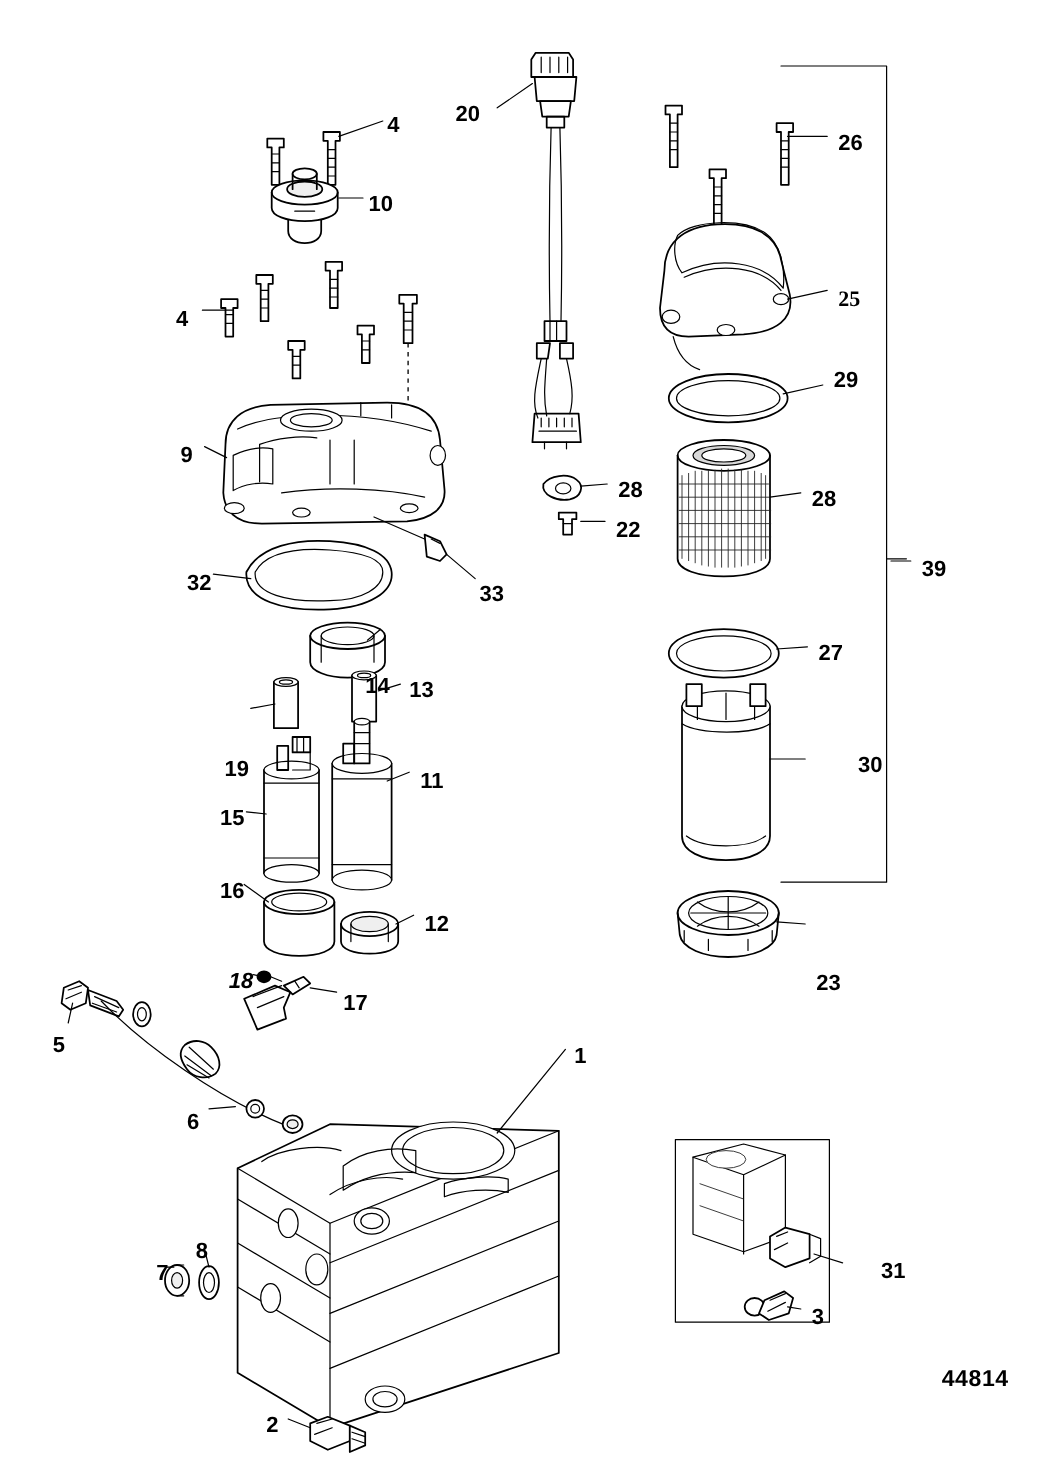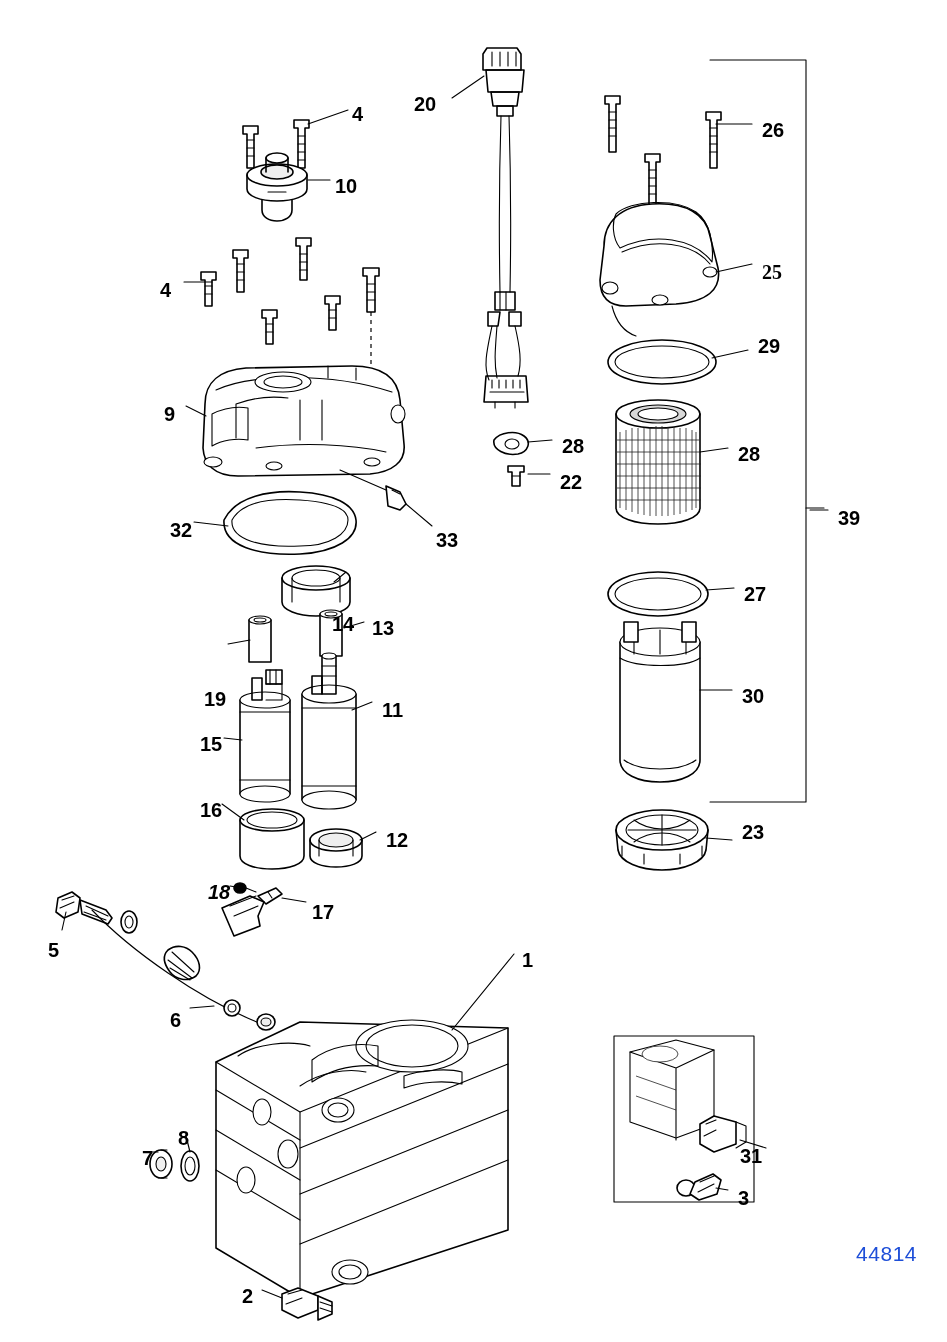--- a/index.html
+++ b/index.html
@@ -25,23 +25,23 @@
     color: #000000;
     white-space: nowrap;
     line-height: 1;
   }
   .drawing-code {
     position: absolute;
     right: 30px;
     bottom: 76px;
     font-family: "Liberation Sans", sans-serif;
     font-size: 21px;
-    font-weight: normal;
+    font-weight: bold;
     letter-spacing: 0.5px;
-    color: #1d4ed8;
+    color: #000000;
   }
   svg.art {
     position: absolute;
     left: 0;
     top: 0;
     width: 947px;
     height: 1342px;
   }
   .ln {
     stroke: #000000;
@@ -432,32 +432,32 @@
   <div class="callout" style="left:738px; top:444px;">28</div>
   <div class="callout" style="left:562px; top:436px;">28</div>
   <div class="callout" style="left:560px; top:472px;">22</div>
   <div class="callout" style="left:838px; top:508px;">39</div>
   <div class="callout" style="left:170px; top:520px;">32</div>
   <div class="callout" style="left:436px; top:530px;">33</div>
   <div class="callout" style="left:744px; top:584px;">27</div>
   <div class="callout" style="left:332px; top:566px;margin-top:48px;">14</div>
   <div class="callout" style="left:372px; top:618px;">13</div>
   <div class="callout" style="left:204px; top:642px;margin-top:47px;">19</div>
-  <div class="callout" style="left:742px; top:686px;text-align:center;">30</div>
+  <div class="callout" style="left:780px; top:686px;text-align:center;">30</div>
   <div class="callout" style="left:382px; top:700px;">11</div>
   <div class="callout" style="left:200px; top:734px;">15</div>
   <div class="callout" style="left:200px; top:800px;">16</div>
   <div class="callout" style="left:386px; top:830px;">12</div>
-  <div class="callout" style="left:742px; top:822px;">23</div>
+  <div class="callout" style="left:742px; top:884px;">23</div>
   <div class="callout" style="left:208px; top:882px;font-style:italic;">18</div>
   <div class="callout" style="left:312px; top:902px;">17</div>
   <div class="callout" style="left:48px;  top:940px;">5</div>
   <div class="callout" style="left:522px; top:950px;">1</div>
   <div class="callout" style="left:170px; top:1010px;">6</div>
-  <div class="callout" style="left:740px; top:1146px;">31</div>
+  <div class="callout" style="left:801px; top:1146px;">31</div>
   <div class="callout" style="left:178px; top:1128px;">8</div>
   <div class="callout" style="left:142px; top:1148px;">7</div>
   <div class="callout" style="left:738px; top:1188px;">3</div>
   <div class="callout" style="left:242px; top:1286px;">2</div>
 
   <div class="drawing-code">44814</div>
 
 </div>
 
 </body></html>

